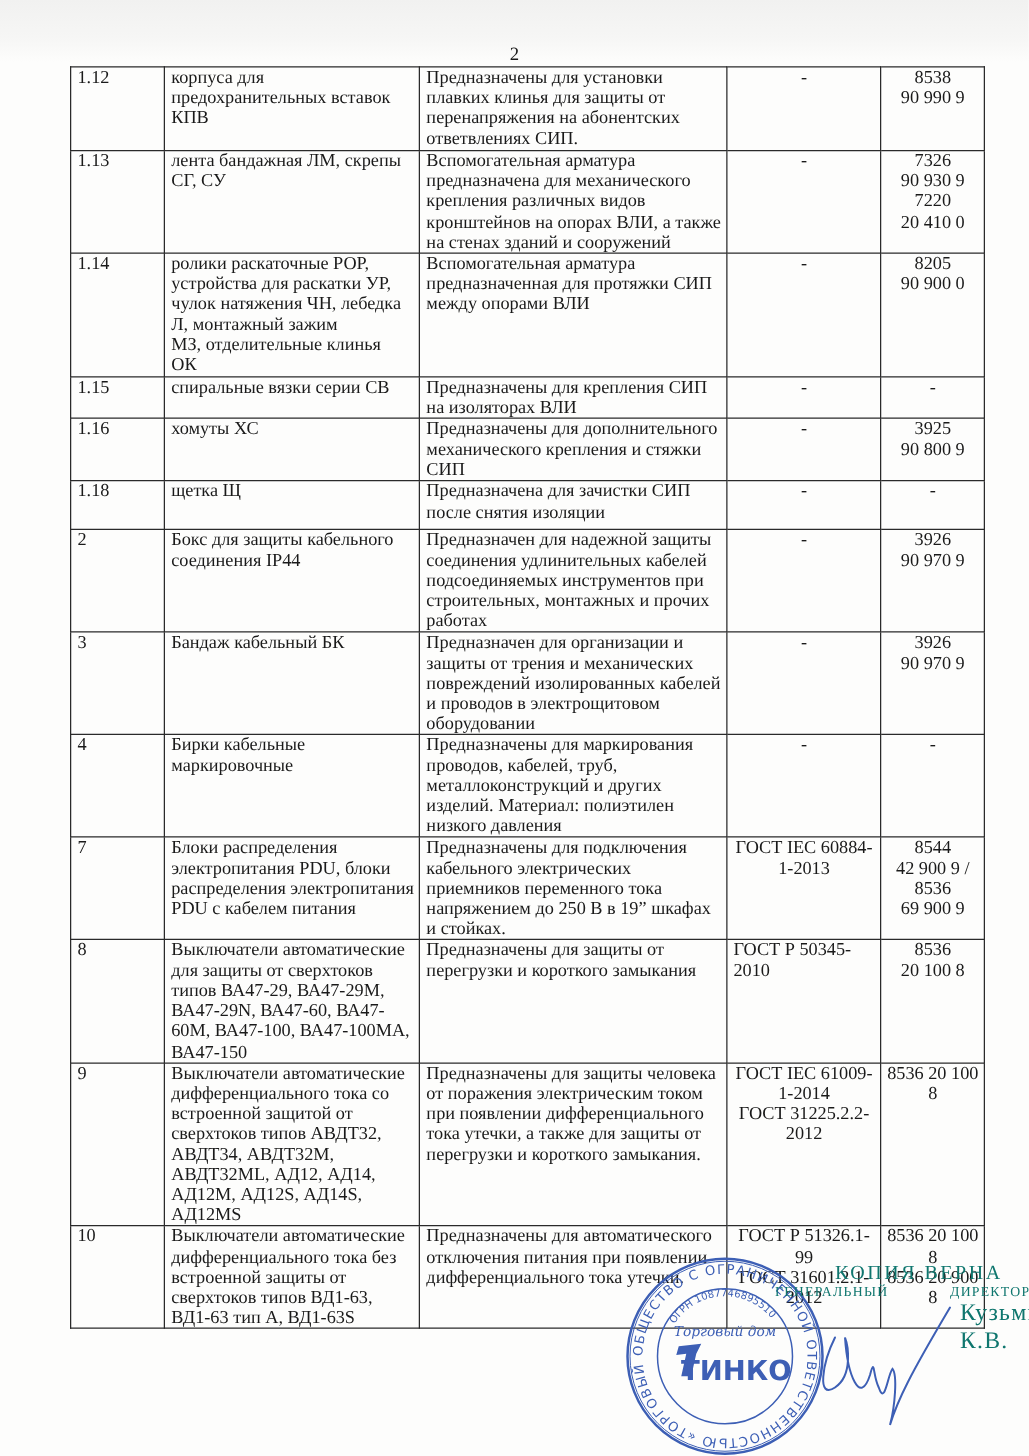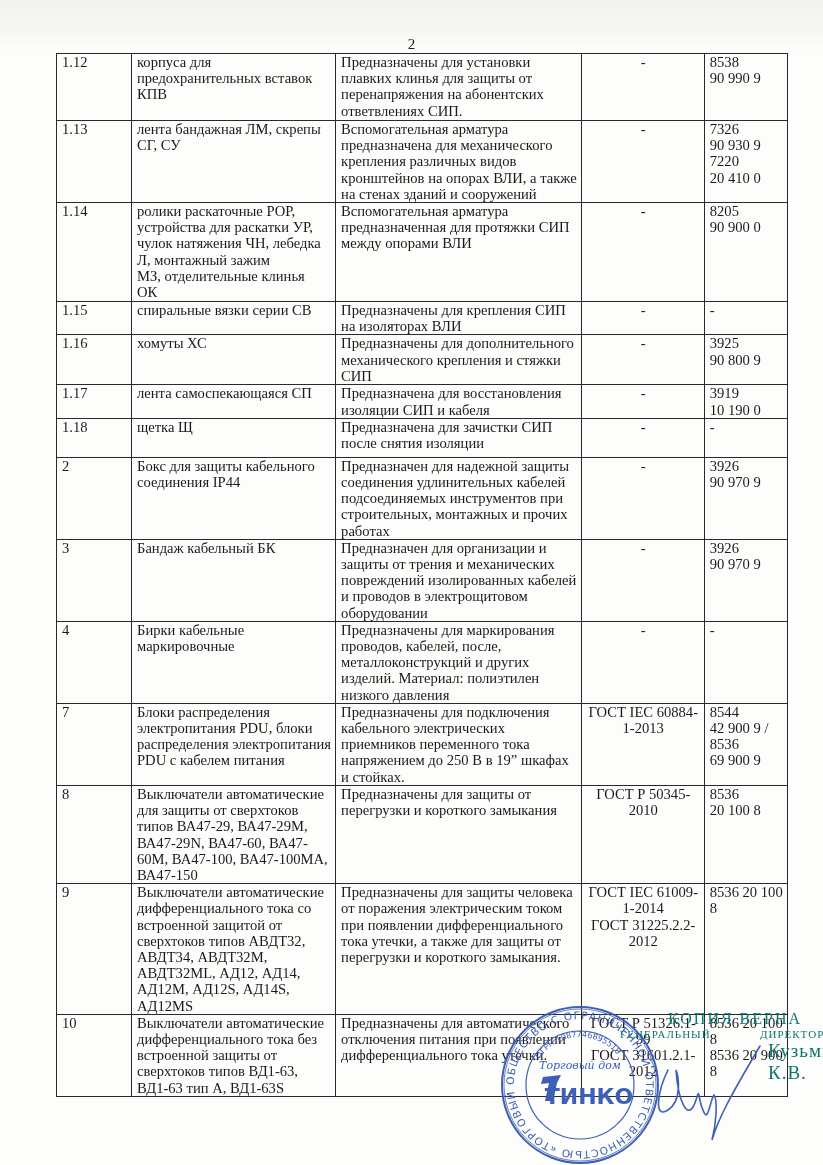--- a/index.html
+++ b/index.html
@@ -21,21 +21,21 @@
       position: absolute; left: 56px; top: 53px;
       border-collapse: collapse; table-layout: fixed;
       font-size: 14.6px; line-height: 16.2px;
     }
     table.doc td {
       border: 1.3px solid #2a2a2a; vertical-align: top;
       padding: 0px 4px 0 5px; overflow: hidden;
     }
     td.c-num { padding-left: 6px; }
     td.c-std { text-align: center; }
-    td.c-code { text-align: left; padding: 0 2px; }
+    td.c-code { text-align: center; padding: 0 2px; }
     .line { display: block; white-space: nowrap; }
 
     .stamp {
       position: absolute; left: 495px; top: 1005px; width: 170px; height: 160px;
       pointer-events: none;
     }
     .copy-mark {
       position: absolute; left: 680px; top: 1010px; width: 143px; height: 60px;
       color: #0f766e; font-family: Liberation Serif, serif; pointer-events: none;
     }
@@ -154,37 +154,20 @@
           <span class="line">СИП</span>
         </td>
         <td class="c-std">
           <span class="line">-</span>
         </td>
         <td class="c-code">
           <span class="line">3925</span>
           <span class="line">90 800 9</span>
         </td>
       </tr>
-      <tr style="height: 32px;">
-        <td class="c-num">1.17</td>
-        <td class="c-name">
-          <span class="line">лента самоспекающаяся СП</span>
-        </td>
-        <td class="c-purpose">
-          <span class="line">Предназначена для восстановления</span>
-          <span class="line">изоляции СИП и кабеля</span>
-        </td>
-        <td class="c-std">
-          <span class="line">-</span>
-        </td>
-        <td class="c-code">
-          <span class="line">3919</span>
-          <span class="line">10 190 0</span>
-        </td>
-      </tr>
       <tr style="height: 39px;">
         <td class="c-num">1.18</td>
         <td class="c-name">
           <span class="line">щетка Щ</span>
         </td>
         <td class="c-purpose">
           <span class="line">Предназначена для зачистки СИП</span>
           <span class="line">после снятия изоляции</span>
         </td>
         <td class="c-std">
@@ -236,21 +219,21 @@
         </td>
       </tr>
       <tr style="height: 81px;">
         <td class="c-num">4</td>
         <td class="c-name">
           <span class="line">Бирки кабельные</span>
           <span class="line">маркировочные</span>
         </td>
         <td class="c-purpose">
           <span class="line">Предназначены для маркирования</span>
-          <span class="line">проводов, кабелей, после,</span>
+          <span class="line">проводов, кабелей, труб,</span>
           <span class="line">металлоконструкций и других</span>
           <span class="line">изделий. Материал: полиэтилен</span>
           <span class="line">низкого давления</span>
         </td>
         <td class="c-std">
           <span class="line">-</span>
         </td>
         <td class="c-code">
           <span class="line">-</span>
         </td>
@@ -288,21 +271,21 @@
           <span class="line">для защиты от сверхтоков</span>
           <span class="line">типов ВА47-29, ВА47-29М,</span>
           <span class="line">ВА47-29N, ВА47-60, ВА47-</span>
           <span class="line">60М, ВА47-100, ВА47-100МА,</span>
           <span class="line">ВА47-150</span>
         </td>
         <td class="c-purpose">
           <span class="line">Предназначены для защиты от</span>
           <span class="line">перегрузки и короткого замыкания</span>
         </td>
-        <td class="c-std" style="text-align: center;">
+        <td class="c-std" style="text-align: left;">
           <span class="line">ГОСТ Р 50345-</span>
           <span class="line">2010</span>
         </td>
         <td class="c-code">
           <span class="line">8536</span>
           <span class="line">20 100 8</span>
         </td>
       </tr>
       <tr style="height: 128px;">
         <td class="c-num">9</td>

